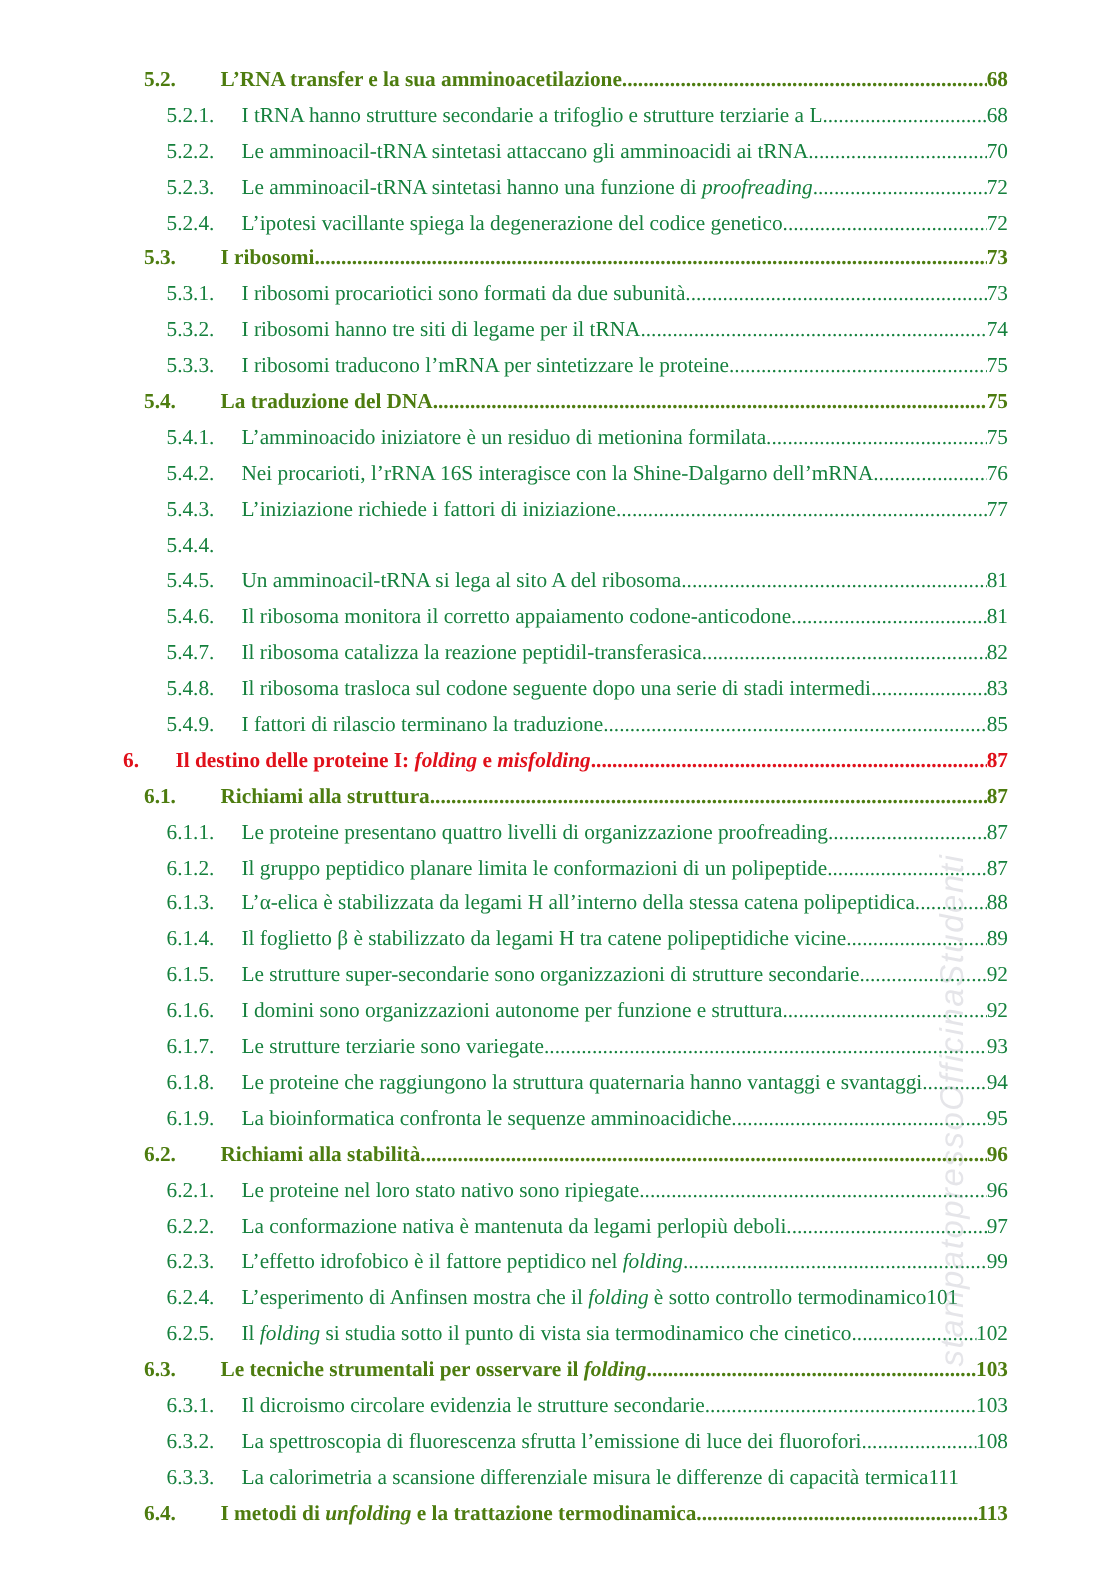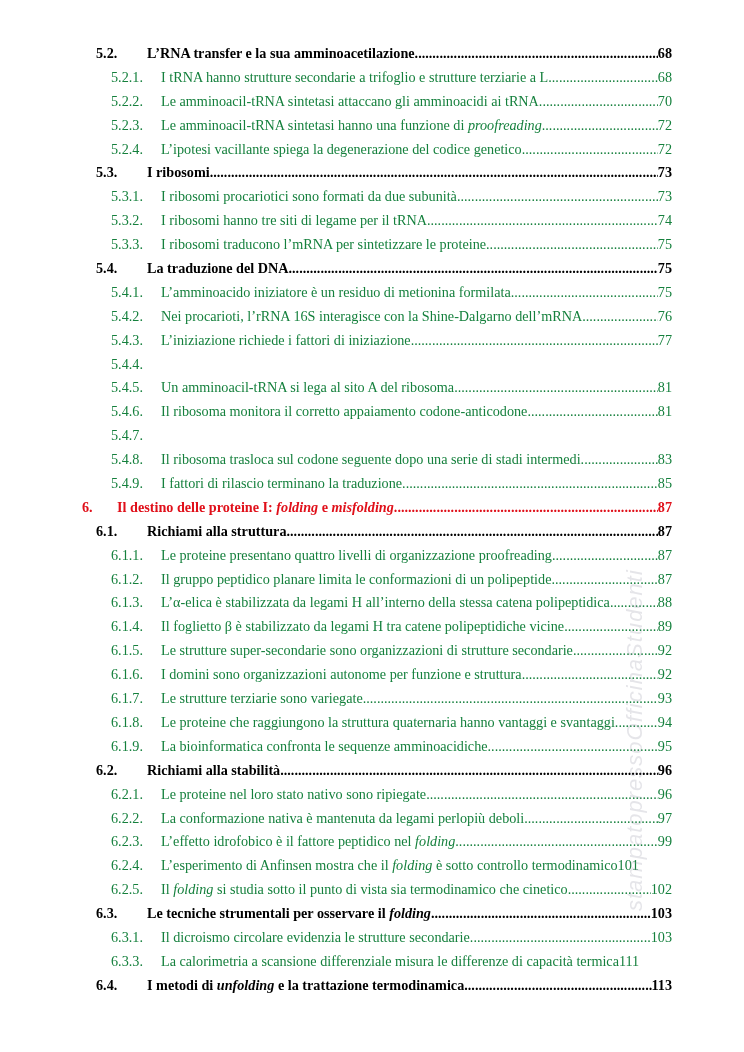--- a/index.html
+++ b/index.html
@@ -9,21 +9,21 @@
   .row { position: relative; height: 23.9px; font-size: 14.2px; line-height: 23.9px; white-space: nowrap; }
   .row .num { position: absolute; }
   .row .title { position: absolute; right: 72px; display: flex; overflow: hidden; }
   .row .title .t { flex: 0 0 auto; }
   .row .title .dots { flex: 1 1 auto; overflow: hidden; white-space: nowrap; letter-spacing: 0px; }
   .row .title .dots::before { content: "........................................................................................................................................................................................................................................"; }
   .row .page { flex: 0 0 auto; }
   .lvl1 { color: #e0101a; font-weight: bold; }
   .lvl1 .num { left: 82px; }
   .lvl1 .title { left: 117px; justify-content: space-between; }
-  .lvl2 { color: #000000; font-weight: bold; }
+  .lvl2 { color: #4d7c0f; font-weight: bold; }
   .lvl2 .num { left: 96px; }
   .lvl2 .title { left: 147px; }
   .lvl3 { color: #15803d; font-weight: normal; }
   .lvl3 .num { left: 111px; }
   .lvl3 .title { left: 161px; }
   i { font-style: italic; }
   .watermark { position: absolute; left: 622px; top: 530px; width: 30px; height: 420px;
     writing-mode: vertical-rl; transform: rotate(180deg); font-family: "Liberation Sans", sans-serif;
     font-style: italic; font-size: 22px; color: rgba(160,160,175,0.28); letter-spacing: 1px;
     text-align: center; }
@@ -150,20 +150,25 @@
     <div class="row lvl3">
       <span class="num">5.4.6.</span>
       <span class="title">
         <span class="t"><span>Il ribosoma monitora il corretto appaiamento codone-anticodone </span></span>
         <span class="dots"></span>
         <span class="page">81</span>
       </span>
     </div>
     <div class="row lvl3">
       <span class="num">5.4.7.</span>
+      <span class="title">
+        <span class="t"><span>Il ribosoma catalizza la reazione peptidil-transferasica </span></span>
+        <span class="dots"></span>
+        <span class="page">82</span>
+      </span>
     </div>
     <div class="row lvl3">
       <span class="num">5.4.8.</span>
       <span class="title">
         <span class="t"><span>Il ribosoma trasloca sul codone seguente dopo una serie di stadi intermedi </span></span>
         <span class="dots"></span>
         <span class="page">83</span>
       </span>
     </div>
     <div class="row lvl3">
@@ -316,20 +321,28 @@
         <span class="dots"></span>
         <span class="page">103</span>
       </span>
     </div>
     <div class="row lvl3">
       <span class="num">6.3.1.</span>
       <span class="title">
         <span class="t"><span>Il dicroismo circolare evidenzia le strutture secondarie</span></span>
         <span class="dots"></span>
         <span class="page">103</span>
+      </span>
+    </div>
+    <div class="row lvl3">
+      <span class="num">6.3.2.</span>
+      <span class="title">
+        <span class="t"><span>La spettroscopia di fluorescenza sfrutta l’emissione di luce dei fluorofori </span></span>
+        <span class="dots"></span>
+        <span class="page">108</span>
       </span>
     </div>
     <div class="row lvl3">
       <span class="num">6.3.3.</span>
       <span class="title">
         <span class="t"><span>La calorimetria a scansione differenziale misura le differenze di capacità termica </span></span>
         <span class="page">111</span>
       </span>
     </div>
     <div class="row lvl2">

